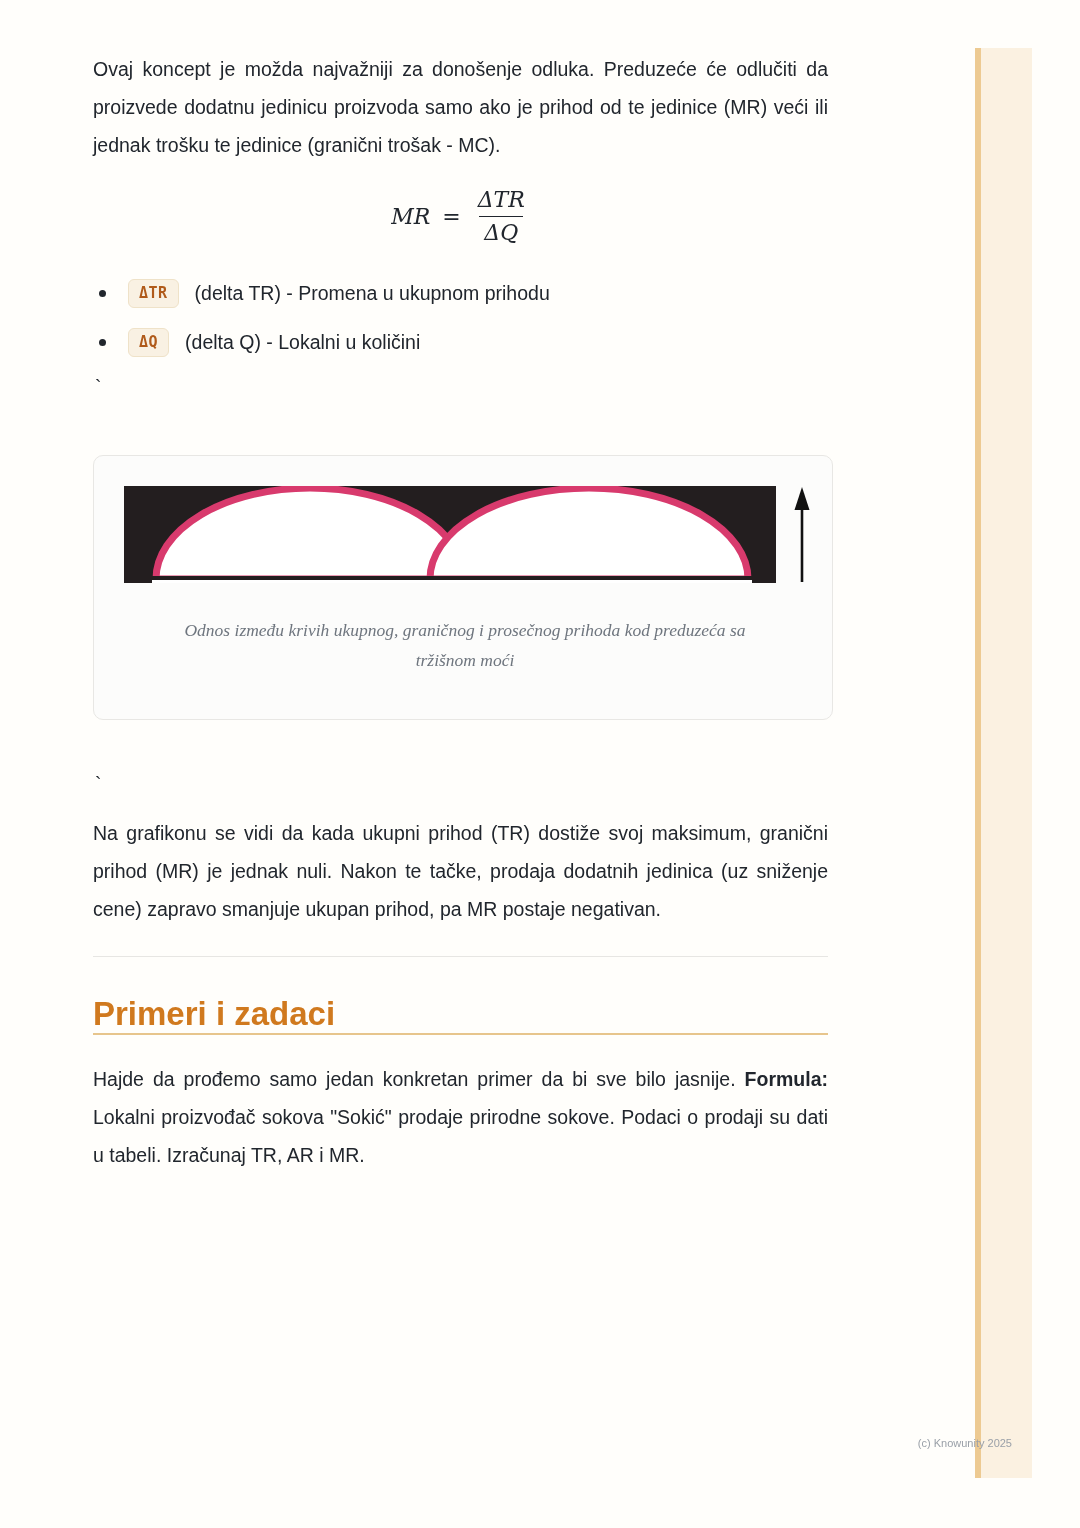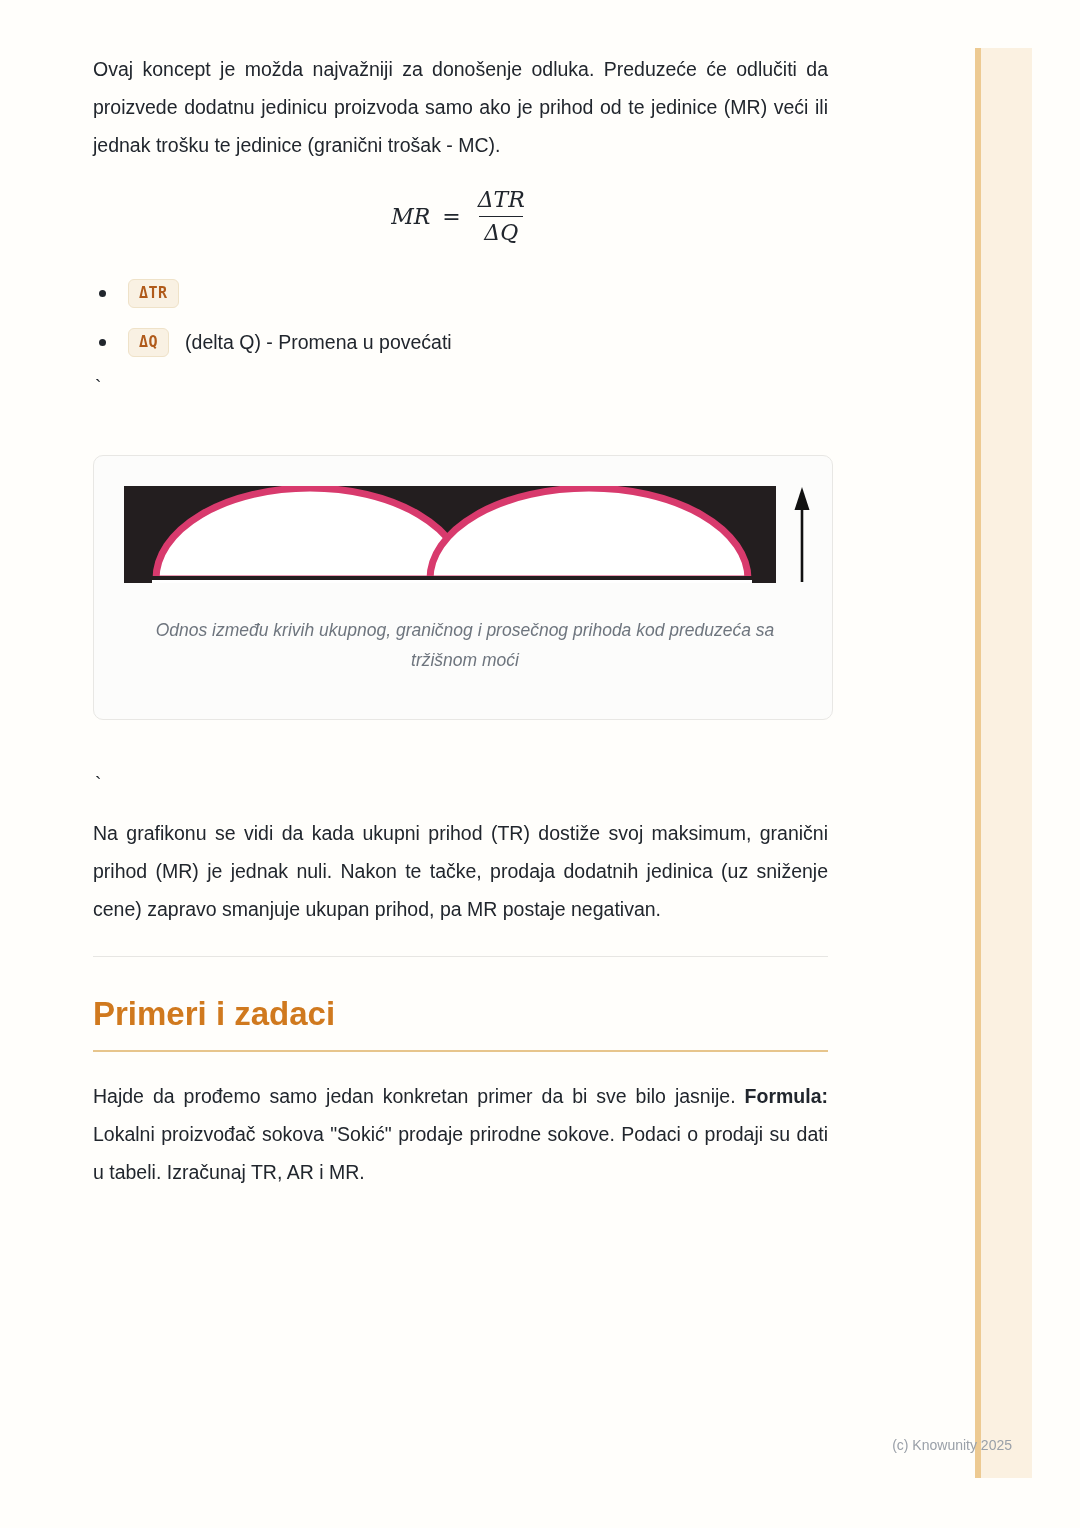--- a/index.html
+++ b/index.html
@@ -71,20 +71,21 @@
   .tick { font-size:19px; line-height:24px; color:#21262d; }
   .tick-1 { margin:4px 0 0 2px; }
   .tick-2 { margin:52px 0 0 2px; }
   .figure-card {
     margin-top:56px;
     width:740px;
     background:#fcfcfb;
     border:1px solid #e8e7e4;
     border-radius:10px;
     padding:30px 26px 44px 30px;
+    font-family:Liberation Serif, serif;
   }
   .figure-media { display:flex; align-items:stretch; gap:14px; }
   .banner-svg { display:block; flex:0 0 auto; }
   .arrow-svg { display:block; flex:0 0 auto; }
   .figure-caption {
     margin:32px auto 0;
     max-width:620px;
     text-align:center;
     font-style:italic;
     font-size:17.5px;
@@ -95,28 +96,27 @@
   hr.section-rule {
     border:none;
     border-top:1.6px solid #e7e6e3;
     margin:28px 0 0;
   }
   h2.section-heading {
     margin-top:38px;
     font-size:33px;
     font-weight:700;
     color:#d0791e;
-    padding-bottom:17px;
     border-bottom:2px solid #e7c58c;
   }
   .heading-follow { margin-top:25px; }
   .copyright {
     position:absolute;
     top:1437px; right:68px;
-    font-size:14px;
+    font-size:11px;
     color:#9aa0a8;
     z-index:3;
   }
 </style>
 </head>
 <body>
 
 <div class="page">
 
   <div class="side-stripe"></div>
@@ -132,25 +132,26 @@
       <span class="frac">
         <span class="num">ΔTR</span>
         <span class="den">ΔQ</span>
       </span>
     </div>
 
     <ul class="term-list">
       <li>
         <span class="bullet-dot"></span>
         <span class="code-badge">ΔTR</span>
+        <span>(delta TR) - Promena u ukupnom prihodu</span>
       </li>
       <li>
         <span class="bullet-dot"></span>
         <span class="code-badge">ΔQ</span>
-        <span>(delta Q) - Promena u povećati</span>
+        <span>(delta Q) - Lokalni u količini</span>
       </li>
     </ul>
 
 
     <div class="tick tick-1">`</div>
 
     <div class="figure-card">
       <div class="figure-media">
         <svg class="banner-svg" width="652" height="97" viewBox="0 0 652 97" xmlns="http://www.w3.org/2000/svg">
           <rect x="0" y="0" width="652" height="97" fill="#231e1f"></rect>

